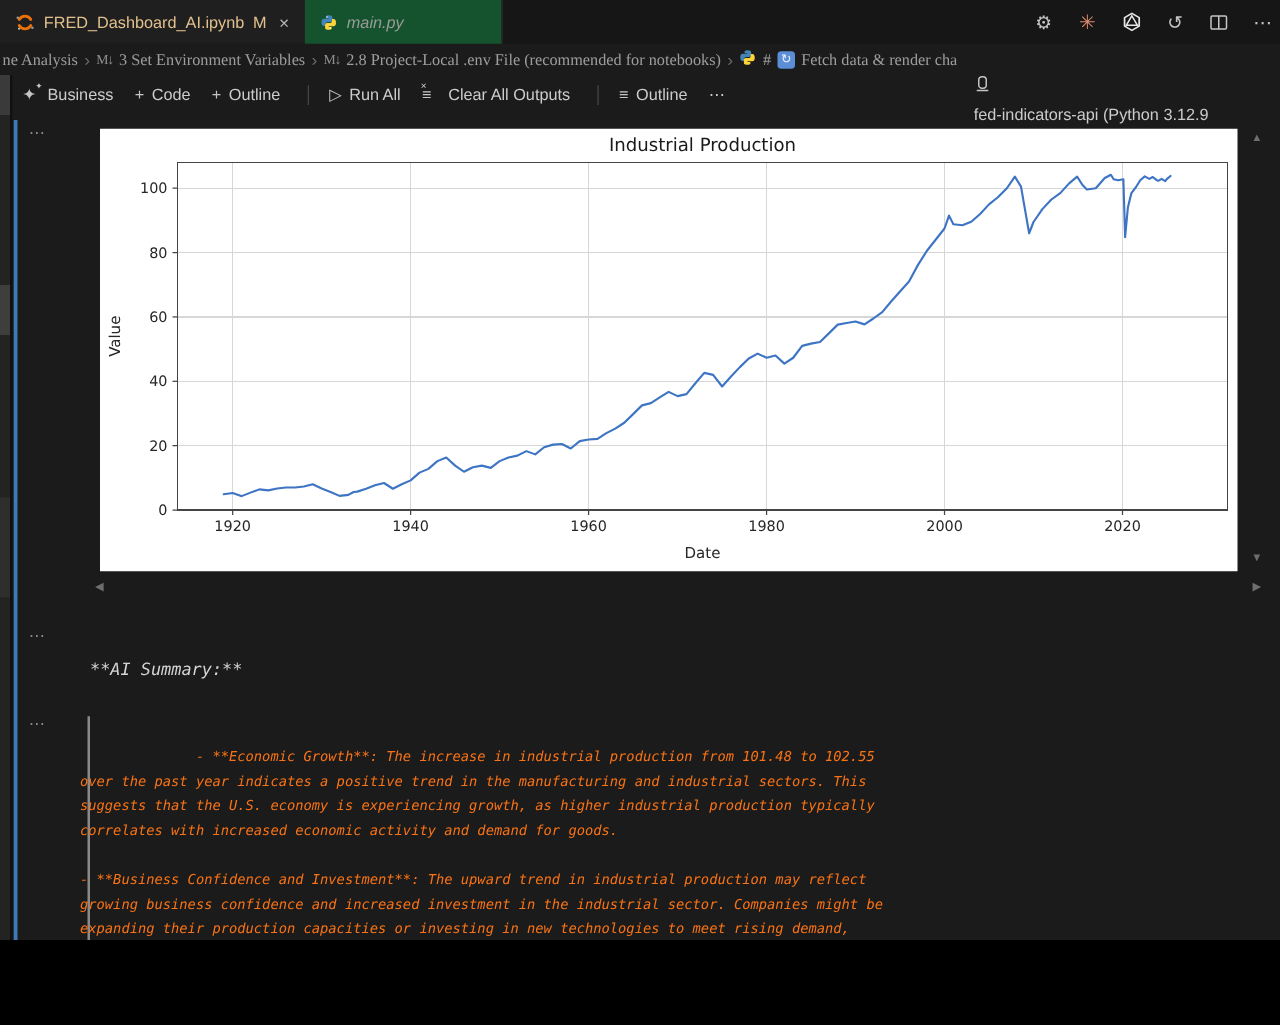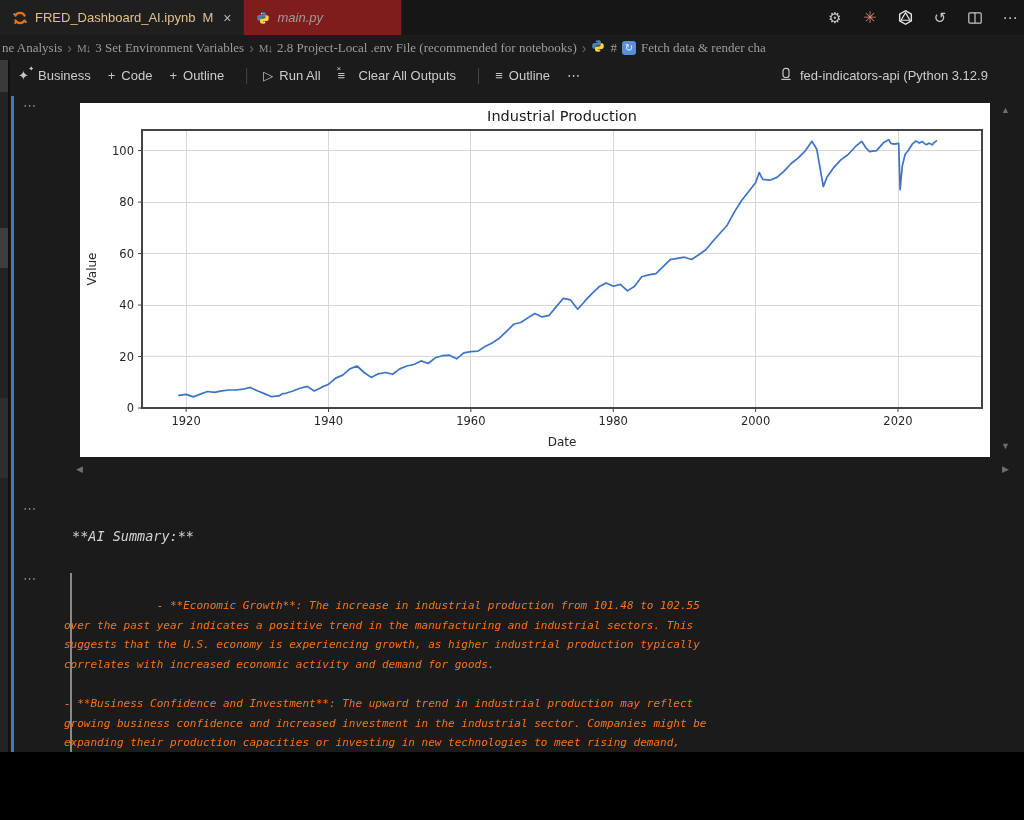--- a/index.html
+++ b/index.html
@@ -4,21 +4,21 @@
 <style>
   html,body{margin:0;padding:0;background:#000;}
   .screen{position:relative;width:1024px;height:752px;background:#1b1b1b;overflow:hidden;
           font-family:"Liberation Sans","DejaVu Sans",sans-serif;color:#ccc;}
 
   
   .tabbar{position:absolute;top:0;left:0;width:1024px;height:35px;background:#161616;display:flex;}
   .tab{height:35px;display:flex;align-items:center;padding:0 12px;font-size:13px;
        border-right:1px solid #222;cursor:pointer;white-space:nowrap;}
   .tab.active{background:#1f1f1f;color:var(--modified,#e2c08d);}
-  .tab.preview{background:#7f1d1d;color:#9b9b9b;font-style:italic;padding-right:78px;}
+  .tab.preview{background:#14532d;color:#9b9b9b;font-style:italic;padding-right:78px;}
   .tab .ico{margin-right:7px;display:inline-flex;}
   .tab-badge{margin-left:7px;color:var(--modified,#e2c08d);}
   .tab-close{margin-left:10px;color:#b6b6b6;font-size:14px;font-style:normal;}
   .tab-actions{margin-left:auto;display:flex;align-items:center;gap:15px;padding-right:4px;
                color:#c5c5c5;font-size:15px;}
   .tab-actions .act{display:inline-flex;align-items:center;justify-content:center;width:20px;height:20px;}
   .act.salmon{color:var(--starburst,#d9886a);font-size:16px;}
 
   
   .breadcrumbs{position:absolute;top:35px;left:0;width:1024px;height:25px;display:flex;align-items:center;
@@ -33,21 +33,21 @@
   
   .nbtoolbar{position:absolute;top:60px;left:0;width:1024px;height:31px;display:flex;align-items:center;
              font-size:13px;color:#cccccc;padding-left:18px;background:#1b1b1b;}
   .tbtn{display:flex;align-items:center;gap:6px;margin-right:17px;cursor:pointer;white-space:nowrap;}
   .tbtn .gl{font-size:13px;color:#c5c5c5;}
   .sparkle{position:relative;display:inline-block;width:14px;}
   .sparkle .s2{position:absolute;font-size:7px;top:-3px;right:-2px;}
   .clear-ico{position:relative;display:inline-block;width:15px;}
   .clear-ico .cx{position:absolute;font-size:8px;top:-4px;left:-1px;}
   .tsep{color:#4a4a4a;margin:0 12px 0 2px;}
-  .kernel{position:absolute;left:779px;top:0;height:31px;display:flex;align-items:center;gap:7px;white-space:nowrap;}
+  .kernel{position:absolute;left:779px;top:0;height:31px;display:flex;align-items:flex-start;gap:7px;white-space:nowrap;flex-direction:column;}
 
   
   .left-strip{position:absolute;left:0;top:60px;width:8px;height:760px;background:#232323;border-right:2px solid #101010;}
   .gblock{position:absolute;left:0;width:8px;}
   .focus-bar{position:absolute;left:11px;top:96px;width:3px;height:710px;background:var(--focus-bar,#3e7bb6);}
 
   
   .cell-menu{position:absolute;left:23px;color:#8a8a8a;font-size:13px;letter-spacing:1px;cursor:pointer;}
   .figure{position:absolute;left:80px;top:103px;width:910px;height:354px;background:#ffffff;}
   .figure svg{display:block;}

